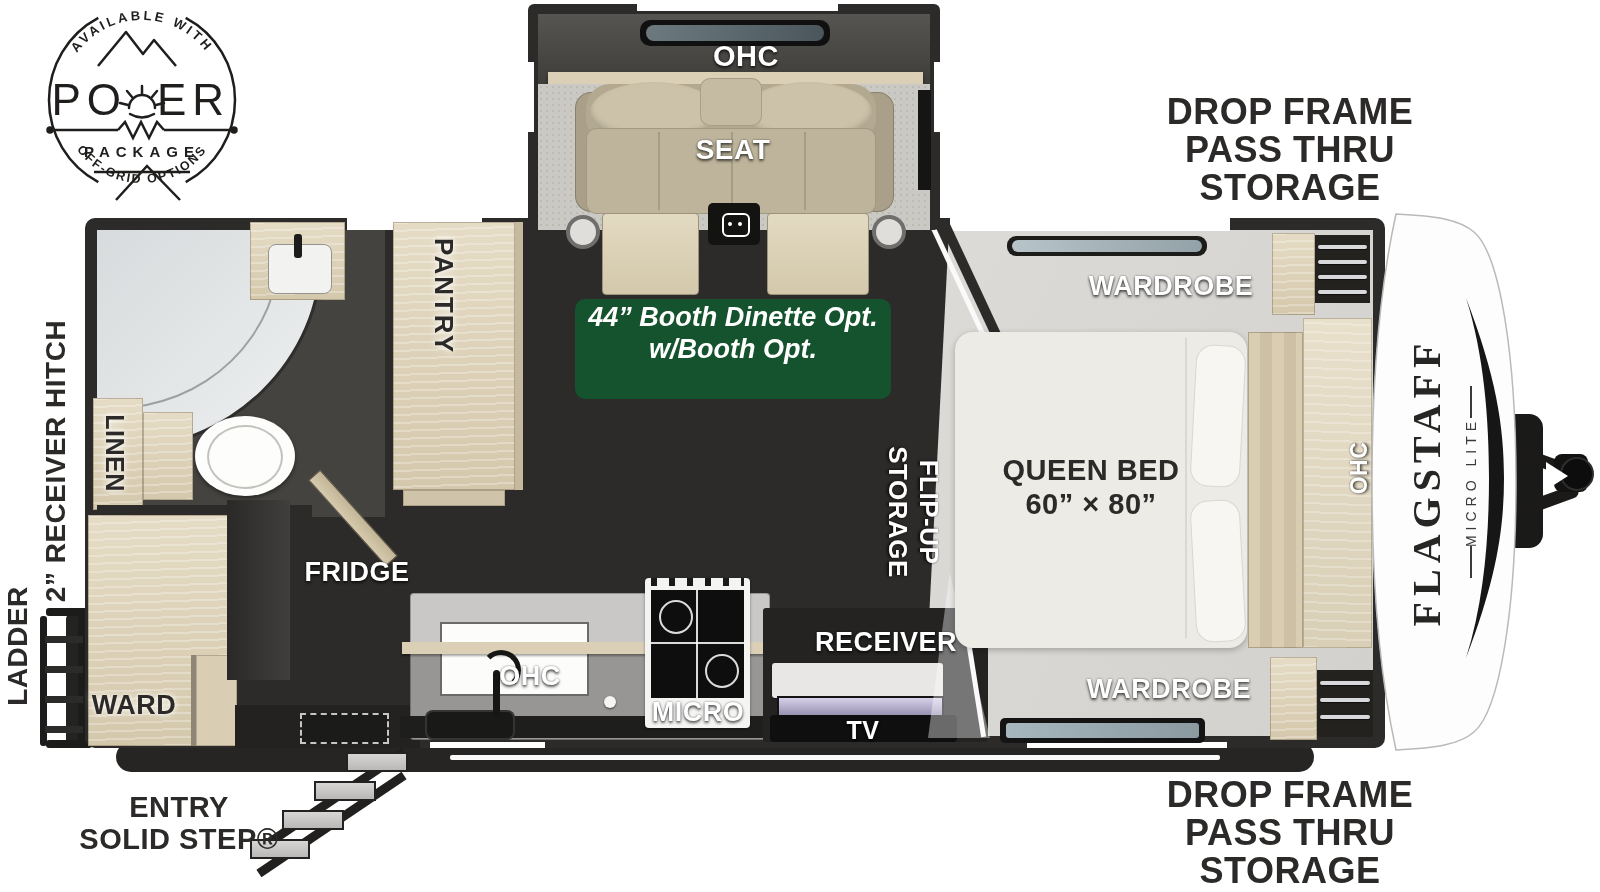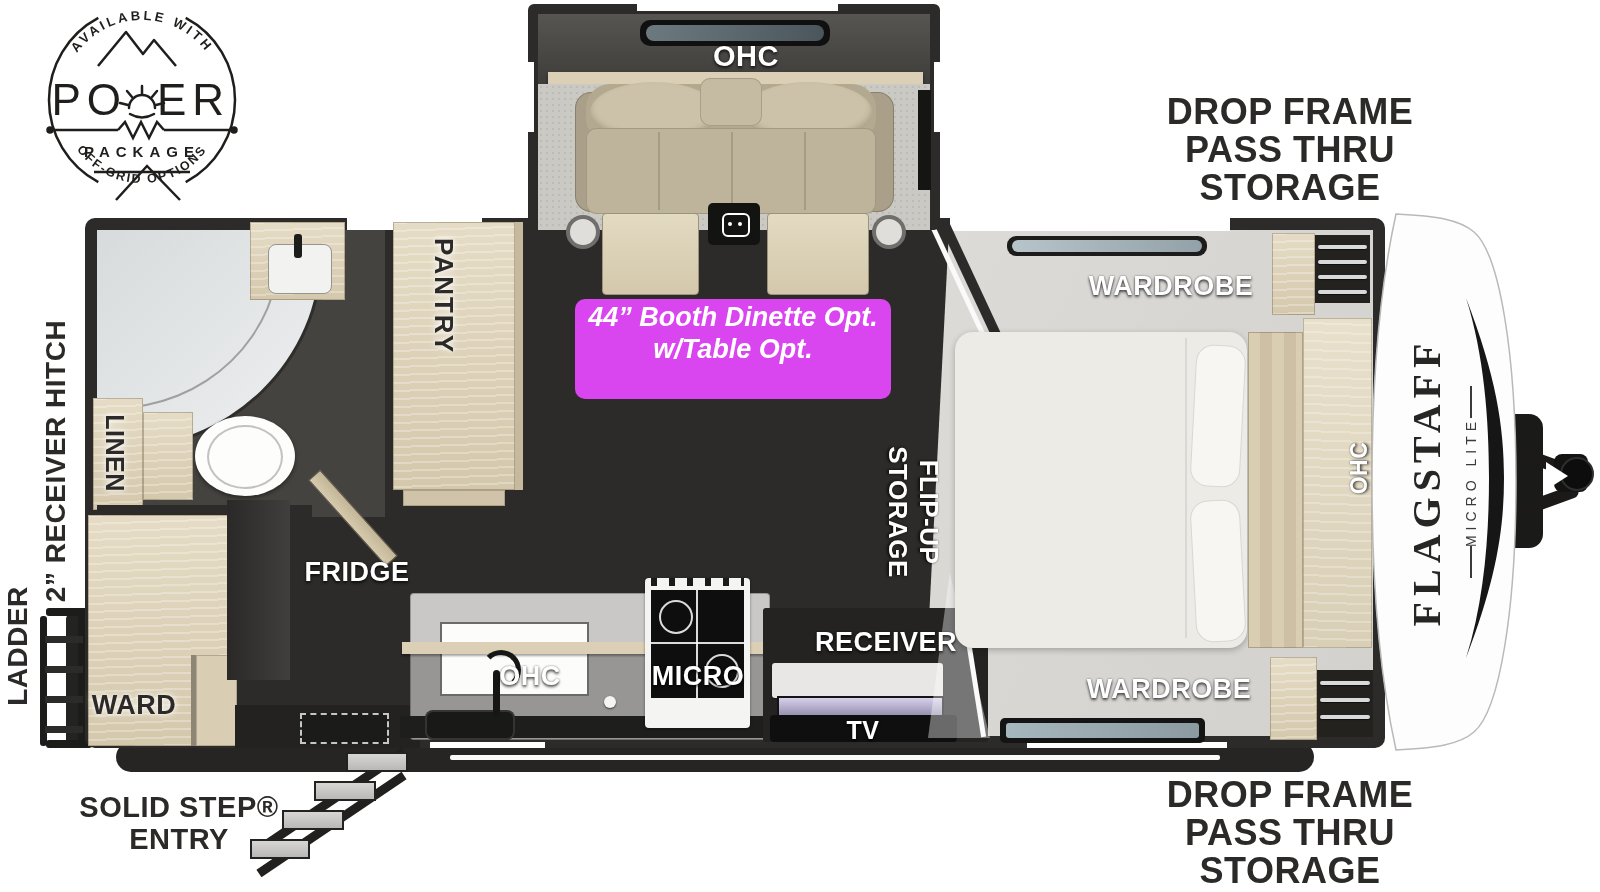--- a/index.html
+++ b/index.html
@@ -241,24 +241,24 @@
           <div class="abs" style="left:14px;top:7px;width:4px;height:4px;background:#fff;border-radius:50%"></div>
         </div>
       </div>
       <div class="abs" style="left:74px;top:209px;width:95px;height:80px;background:linear-gradient(180deg,#e3dac2,#d3c8ab);border:1px solid #9c937d;border-radius:4px"></div>
       <div class="abs" style="left:239px;top:209px;width:100px;height:80px;background:linear-gradient(180deg,#e3dac2,#d3c8ab);border:1px solid #9c937d;border-radius:4px"></div>
       <div class="abs" style="left:38px;top:211px;width:26px;height:26px;background:#e0dedb;border:4px solid #6f6e6c;border-radius:50%"></div>
       <div class="abs" style="left:344px;top:211px;width:26px;height:26px;background:#e0dedb;border:4px solid #6f6e6c;border-radius:50%"></div>
     </div>
   </div>
 
-  <div class="abs" style="left:575px;top:299px;width:316px;height:100px;background:#d946ef;border-radius:10px;z-index:4;
+  <div class="abs" style="left:575px;top:299px;width:316px;height:100px;background:#14532d;border-radius:10px;z-index:4;
               color:#fff;font-style:italic;font-weight:bold;font-size:27px;line-height:32px;text-align:center;padding-top:2px;box-sizing:border-box">
     <div>44” Booth Dinette Opt.</div>
-    <div>w/Table Opt.</div>
+    <div>w/Booth Opt.</div>
   </div>
 
   <svg class="abs" style="left:1296px;top:206px;z-index:2" width="304" height="552" viewBox="0 0 304 552">
     <rect x="205" y="208" width="42" height="134" rx="14" fill="#1a1a19"></rect>
     <g stroke="#1b1a19" stroke-width="13" stroke-linecap="round">
       <line x1="204" y1="240" x2="276" y2="266"></line>
       <line x1="204" y1="312" x2="276" y2="286"></line>
     </g>
     <rect x="258" y="248" width="34" height="38" rx="8" fill="#131312"></rect>
     <circle cx="281" cy="268" r="16" fill="#0d0d0d" stroke="#2e2e2e" stroke-width="2"></circle>
@@ -268,48 +268,53 @@
     <g transform="translate(136,276) rotate(-90)">
       <text x="0" y="8" text-anchor="middle" font-family="Liberation Serif, serif" font-weight="bold" font-size="40" letter-spacing="6" fill="#262624">FLAGSTAFF</text>
       <text x="0" y="44" text-anchor="middle" font-family="Liberation Sans, sans-serif" font-size="14" letter-spacing="5" fill="#3a3a38">MICRO LITE</text>
       <line x1="-96" y1="39" x2="-64" y2="39" stroke="#3a3a38" stroke-width="2"></line>
       <line x1="64" y1="39" x2="96" y2="39" stroke="#3a3a38" stroke-width="2"></line>
     </g>
   </svg>
 
   <div class="flabel" style="left:746px;top:56px;font-size:29px">OHC</div>
   <div class="flabel" style="left:733px;top:149px;font-size:28px;line-height:35px">
+    <div>SEAT</div>
   </div>
   <div class="flabel" style="left:357px;top:572px">FRIDGE</div>
   <div class="flabel" style="left:530px;top:676px">OHC</div>
-  <div class="flabel" style="left:698px;top:676px">MICRO</div>
+  <div class="flabel" style="left:698px;top:712px">MICRO</div>
   <div class="flabel" style="left:886px;top:642px">RECEIVER</div>
   <div class="flabel" style="left:863px;top:730px;font-size:25px">TV</div>
   <div class="flabel rot90" style="left:913px;top:512px;font-size:26px;line-height:31px">
     <div>FLIP-UP</div>
     <div>STORAGE</div>
   </div>
   <div class="flabel" style="left:1171px;top:286px">WARDROBE</div>
   <div class="flabel" style="left:1169px;top:689px">WARDROBE</div>
   <div class="flabel rotm90" style="left:1359px;top:468px;font-size:23px">OHC</div>
 
   <div class="dlabel rot90" style="left:443px;top:296px;font-size:26px;letter-spacing:2px">PANTRY</div>
   <div class="dlabel rot90" style="left:114px;top:453px;font-size:25px">LINEN</div>
   <div class="dlabel" style="left:134px;top:705px">WARD</div>
+  <div class="dlabel" style="left:1091px;top:487px;font-size:29px;line-height:34px;text-shadow:none">
+    <div>QUEEN BED</div>
+    <div>60” × 80”</div>
+  </div>
 
   <div class="note" style="left:1290px;top:150px">
     <div>DROP FRAME</div>
     <div>PASS THRU</div>
     <div>STORAGE</div>
   </div>
   <div class="note" style="left:1290px;top:833px">
     <div>DROP FRAME</div>
     <div>PASS THRU</div>
     <div>STORAGE</div>
   </div>
   <div class="note" style="left:179px;top:823px;font-size:29px;line-height:32px">
+    <div>ENTRY</div>
     <div>SOLID STEP®</div>
-    <div>ENTRY</div>
   </div>
   <div class="note rotm90" style="left:56px;top:461px;font-size:28px">2” RECEIVER HITCH</div>
   <div class="note rotm90" style="left:18px;top:646px;font-size:28px">LADDER</div>
 
 </div>
 
 </body></html>

